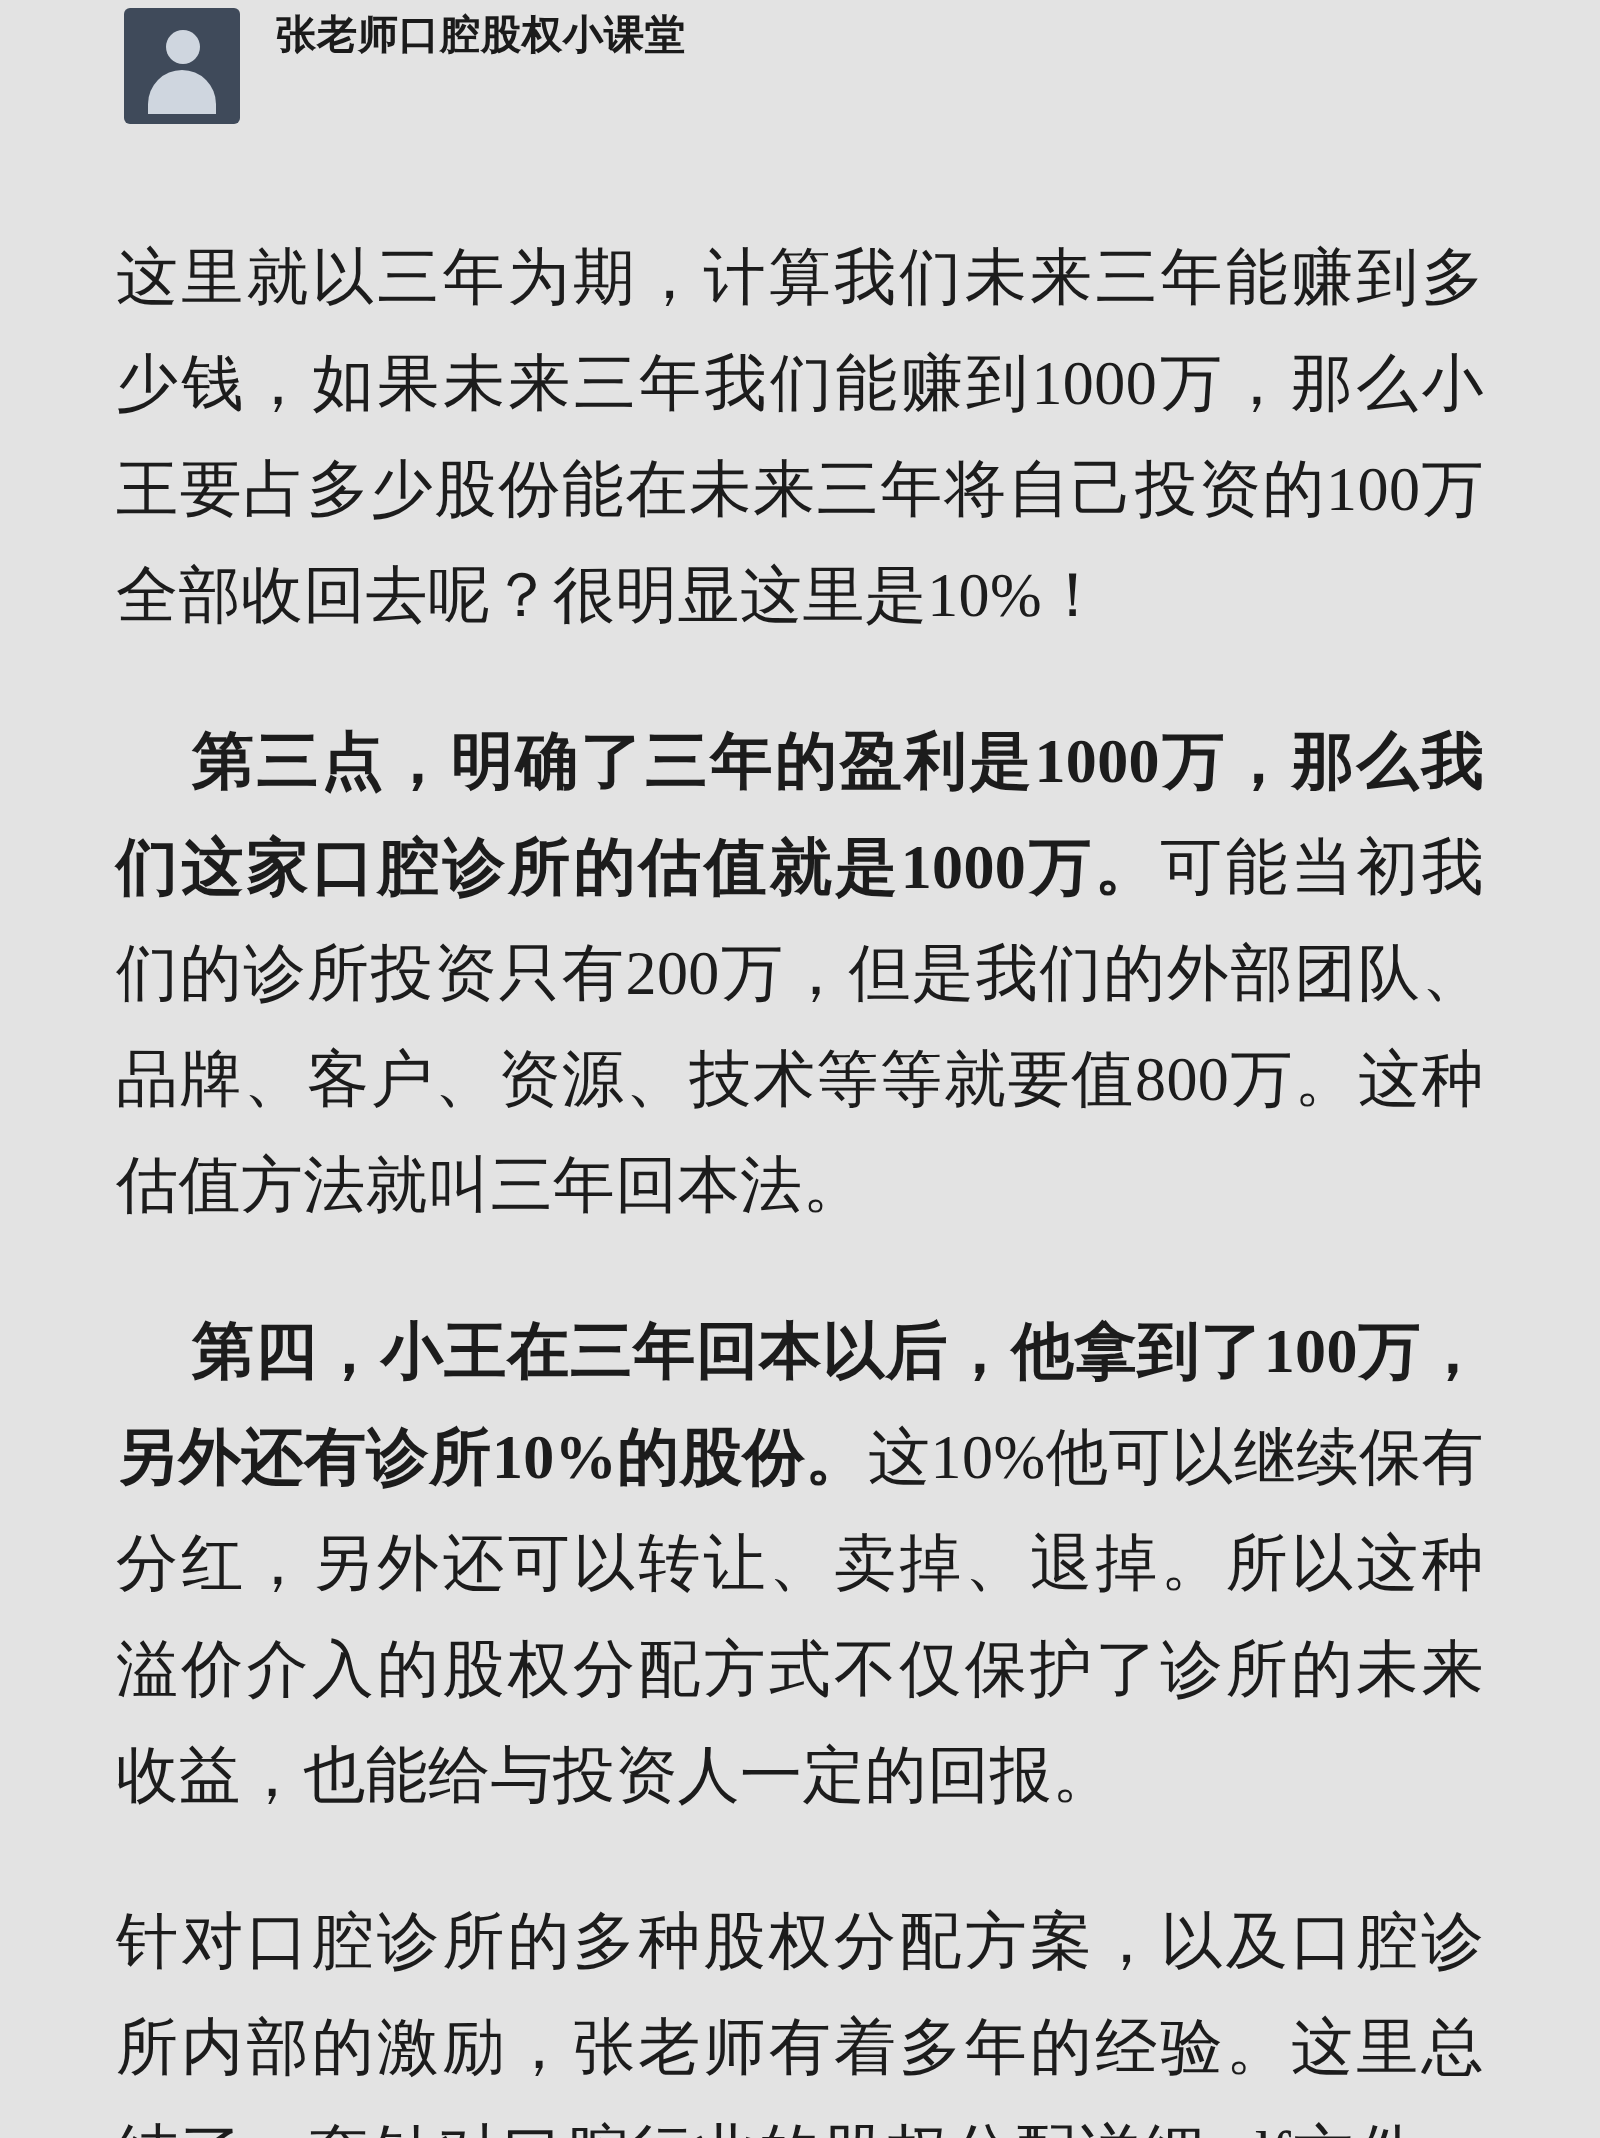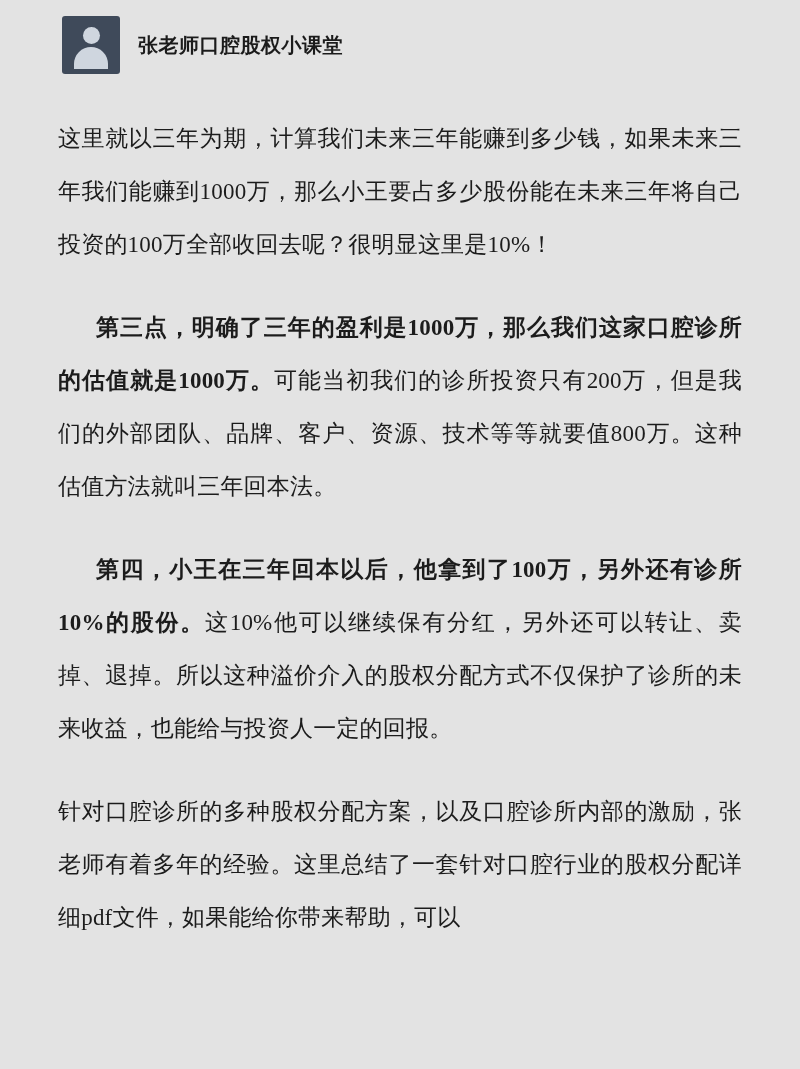--- a/index.html
+++ b/index.html
@@ -15,22 +15,21 @@
   }
   .page {
     position: relative;
     width: 800px;
     height: 1069px;
     box-sizing: border-box;
   }
   
   .header {
     display: flex;
-    align-items: center;
-    padding: 18px 0 0 62px;
+    padding: 4px 0 0 62px;
     height: 72px;
     box-sizing: border-box;
   }
   .avatar {
     width: 58px;
     height: 58px;
     background: #3f4a5a;
     border-radius: 3px;
     position: relative;
     flex: 0 0 auto;
@@ -63,21 +62,21 @@
     font-weight: 700;
     color: #1b1b1b;
     letter-spacing: 0.5px;
     white-space: nowrap;
   }
   
   .content {
     padding: 40px 58px 0 58px;
   }
   .para {
-    font-size: 23px;
+    font-size: 31px;
     line-height: 53px;
     color: #1c1c1c;
     margin: 0 0 30px 0;
     text-align: justify;
     text-justify: inter-ideograph;
     letter-spacing: 0.2px;
     font-family: Liberation Serif, serif;
   }
   .para:last-child {
     margin-bottom: 0;

